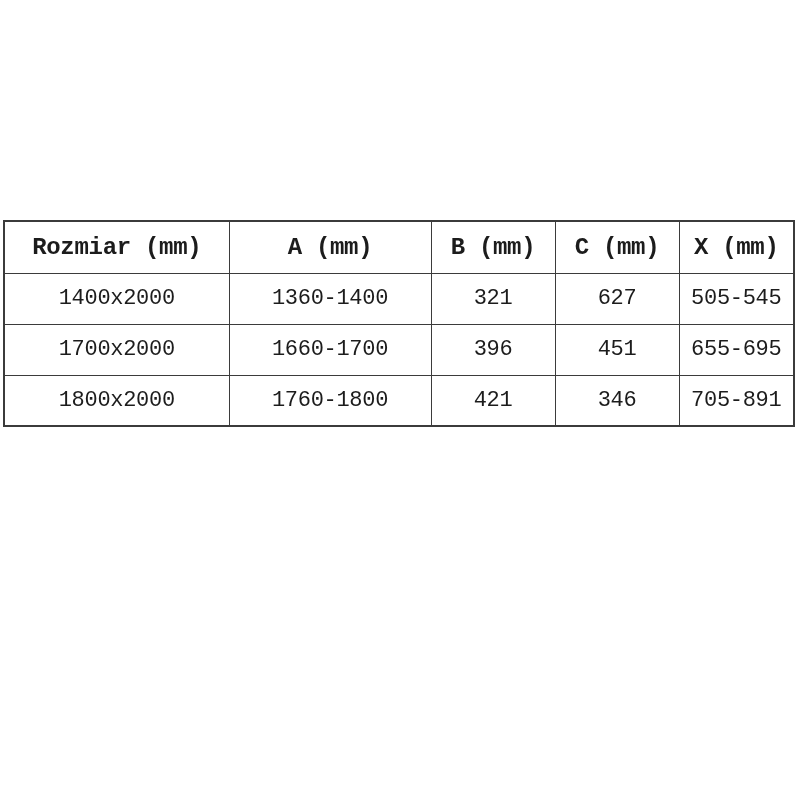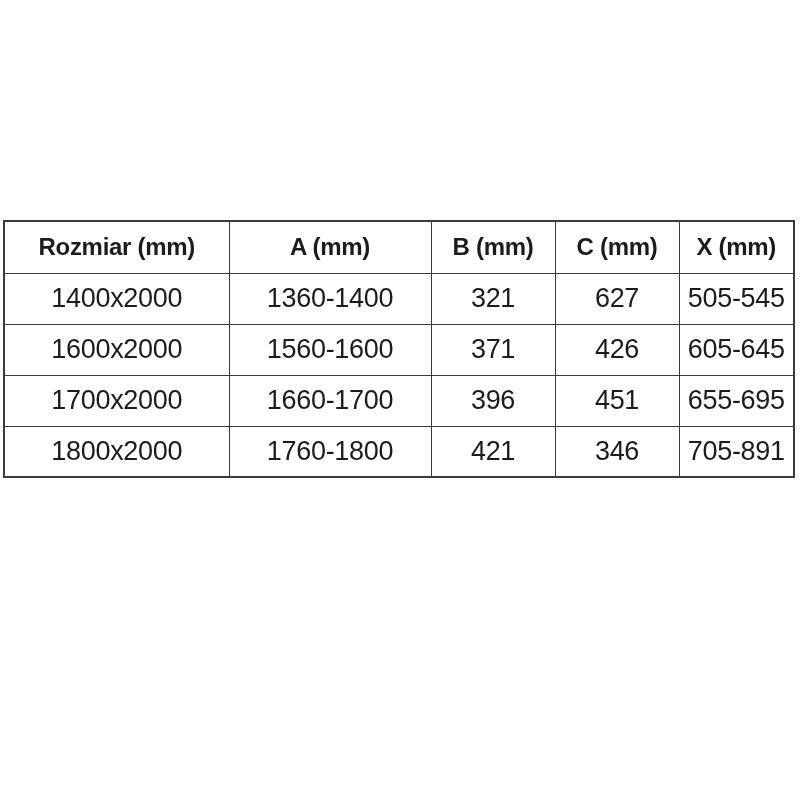--- a/index.html
+++ b/index.html
@@ -1,20 +1,20 @@
 <!DOCTYPE html>
 <html style="--bg: #ffffff; --border: #3b3b3b; --text: #1c1c1c;"><head>
 <meta charset="utf-8">
 <style>
   :root {
     --bg: #ffffff;
     --border: #3b3b3b;
     --text: #1c1c1c;
   }
-  * { margin: 0; padding: 0; box-sizing: border-box; }
+  * { margin: 0; padding: 0; box-sizing: border-box; font-family: Liberation Mono, monospace; }
   html, body {
     width: 800px;
     height: 800px;
     background: var(--bg);
     font-family: "Liberation Sans", sans-serif;
     color: var(--text);
   }
   .canvas {
     position: relative;
     width: 800px;
@@ -40,21 +40,21 @@
     overflow: hidden;
   }
   table.dim-table th {
     height: 52px;
     font-size: 24px;
     font-weight: bold;
     letter-spacing: -0.3px;
   }
   table.dim-table td {
     height: 51px;
-    font-size: 27px;
+    font-size: 22px;
     font-weight: normal;
     letter-spacing: -0.3px;
   }
 </style>
 </head>
 <body>
 
 <div class="canvas">
   <table class="dim-table">
     <colgroup>
@@ -75,27 +75,20 @@
     </thead>
     <tbody>
       <tr>
         <td>1400x2000</td>
         <td>1360-1400</td>
         <td>321</td>
         <td>627</td>
         <td>505-545</td>
       </tr>
       <tr>
-        <td>1600x2000</td>
-        <td>1560-1600</td>
-        <td>371</td>
-        <td>426</td>
-        <td>605-645</td>
-      </tr>
-      <tr>
         <td>1700x2000</td>
         <td>1660-1700</td>
         <td>396</td>
         <td>451</td>
         <td>655-695</td>
       </tr>
       <tr>
         <td>1800x2000</td>
         <td>1760-1800</td>
         <td>421</td>

